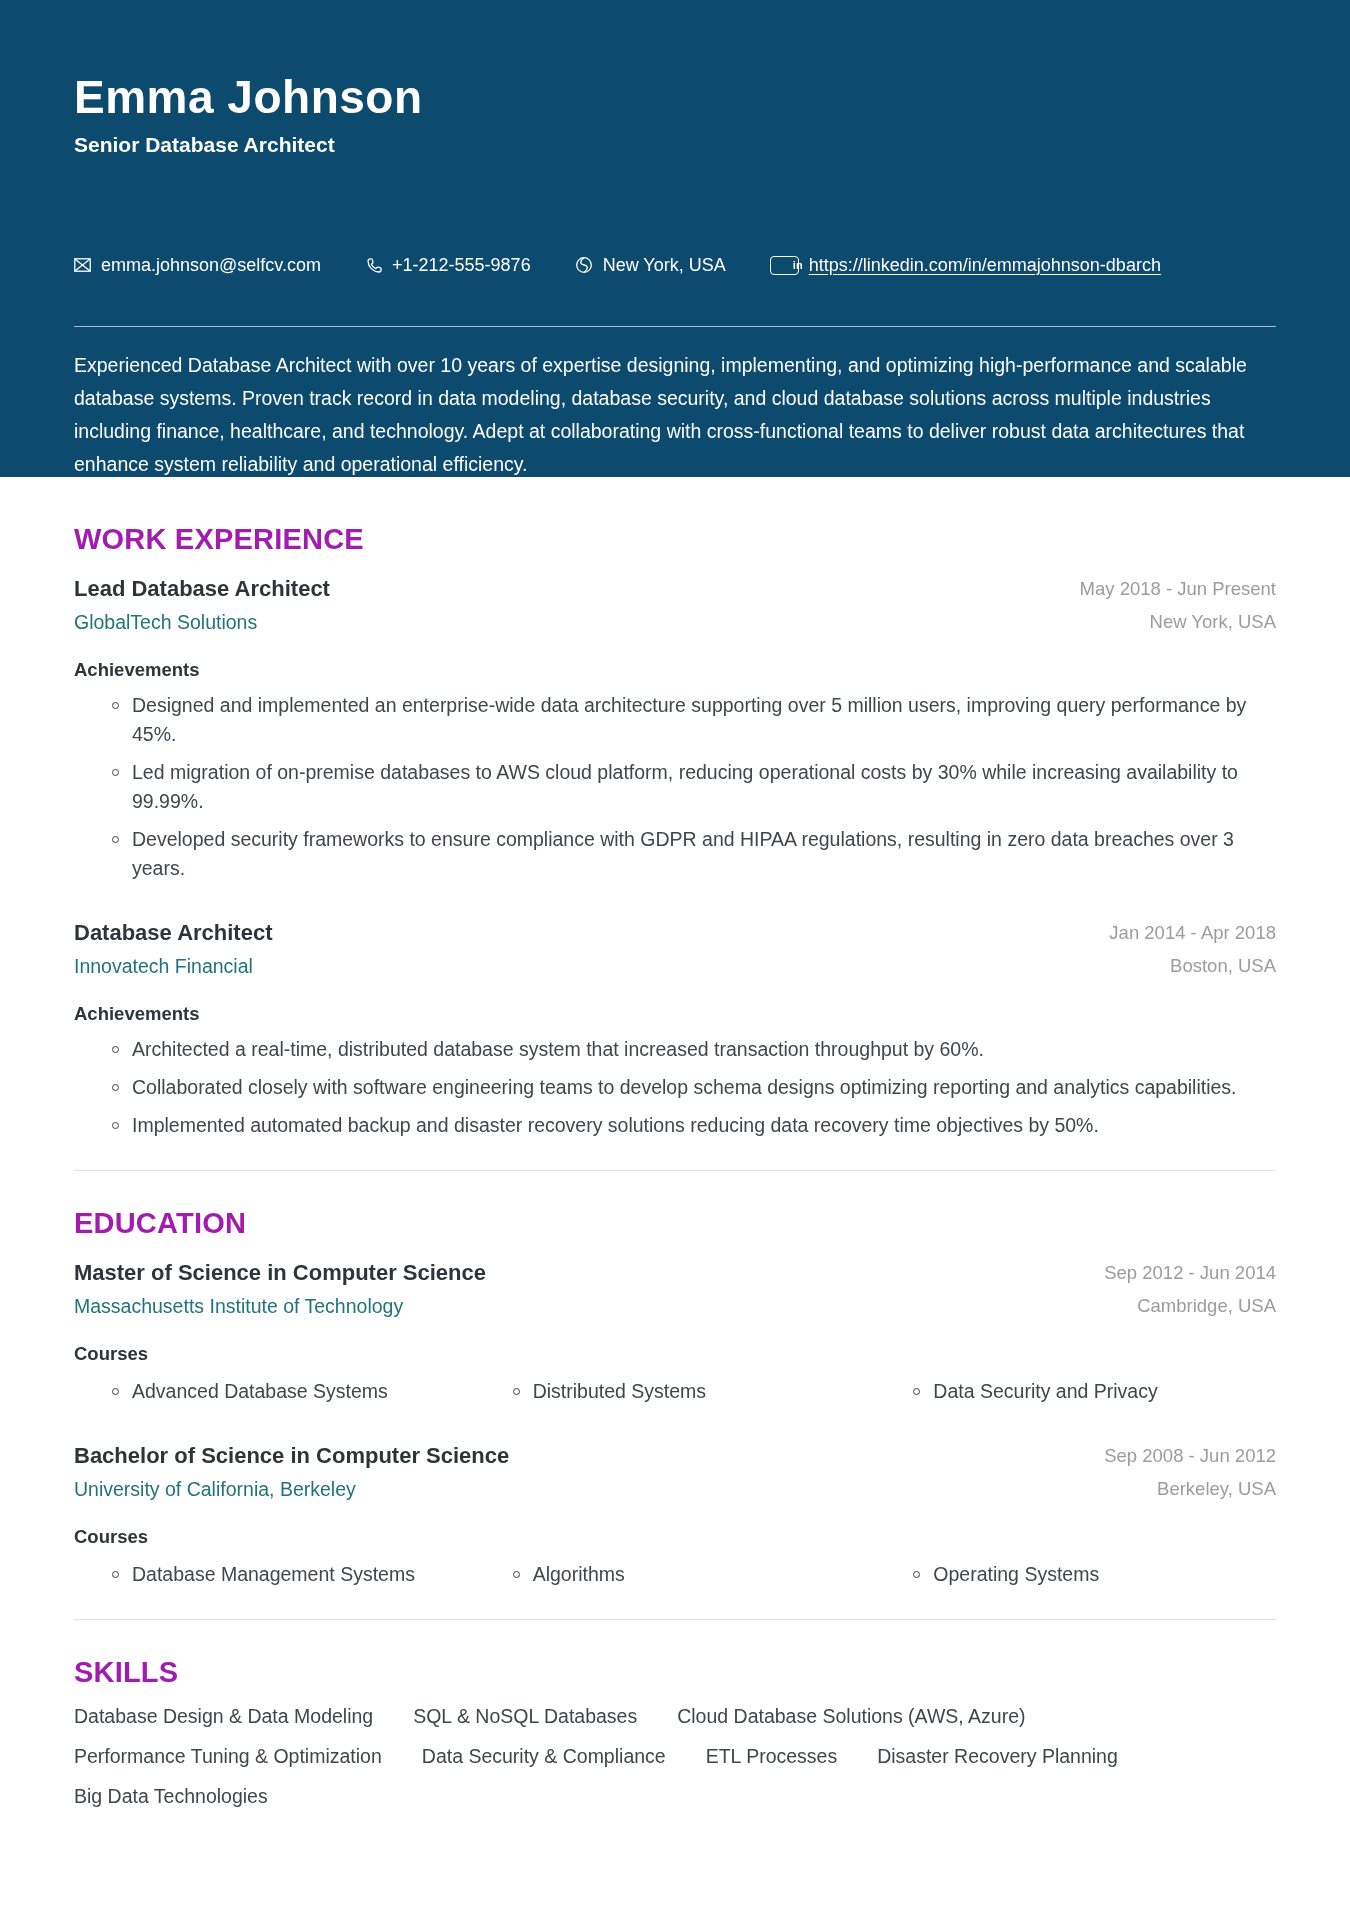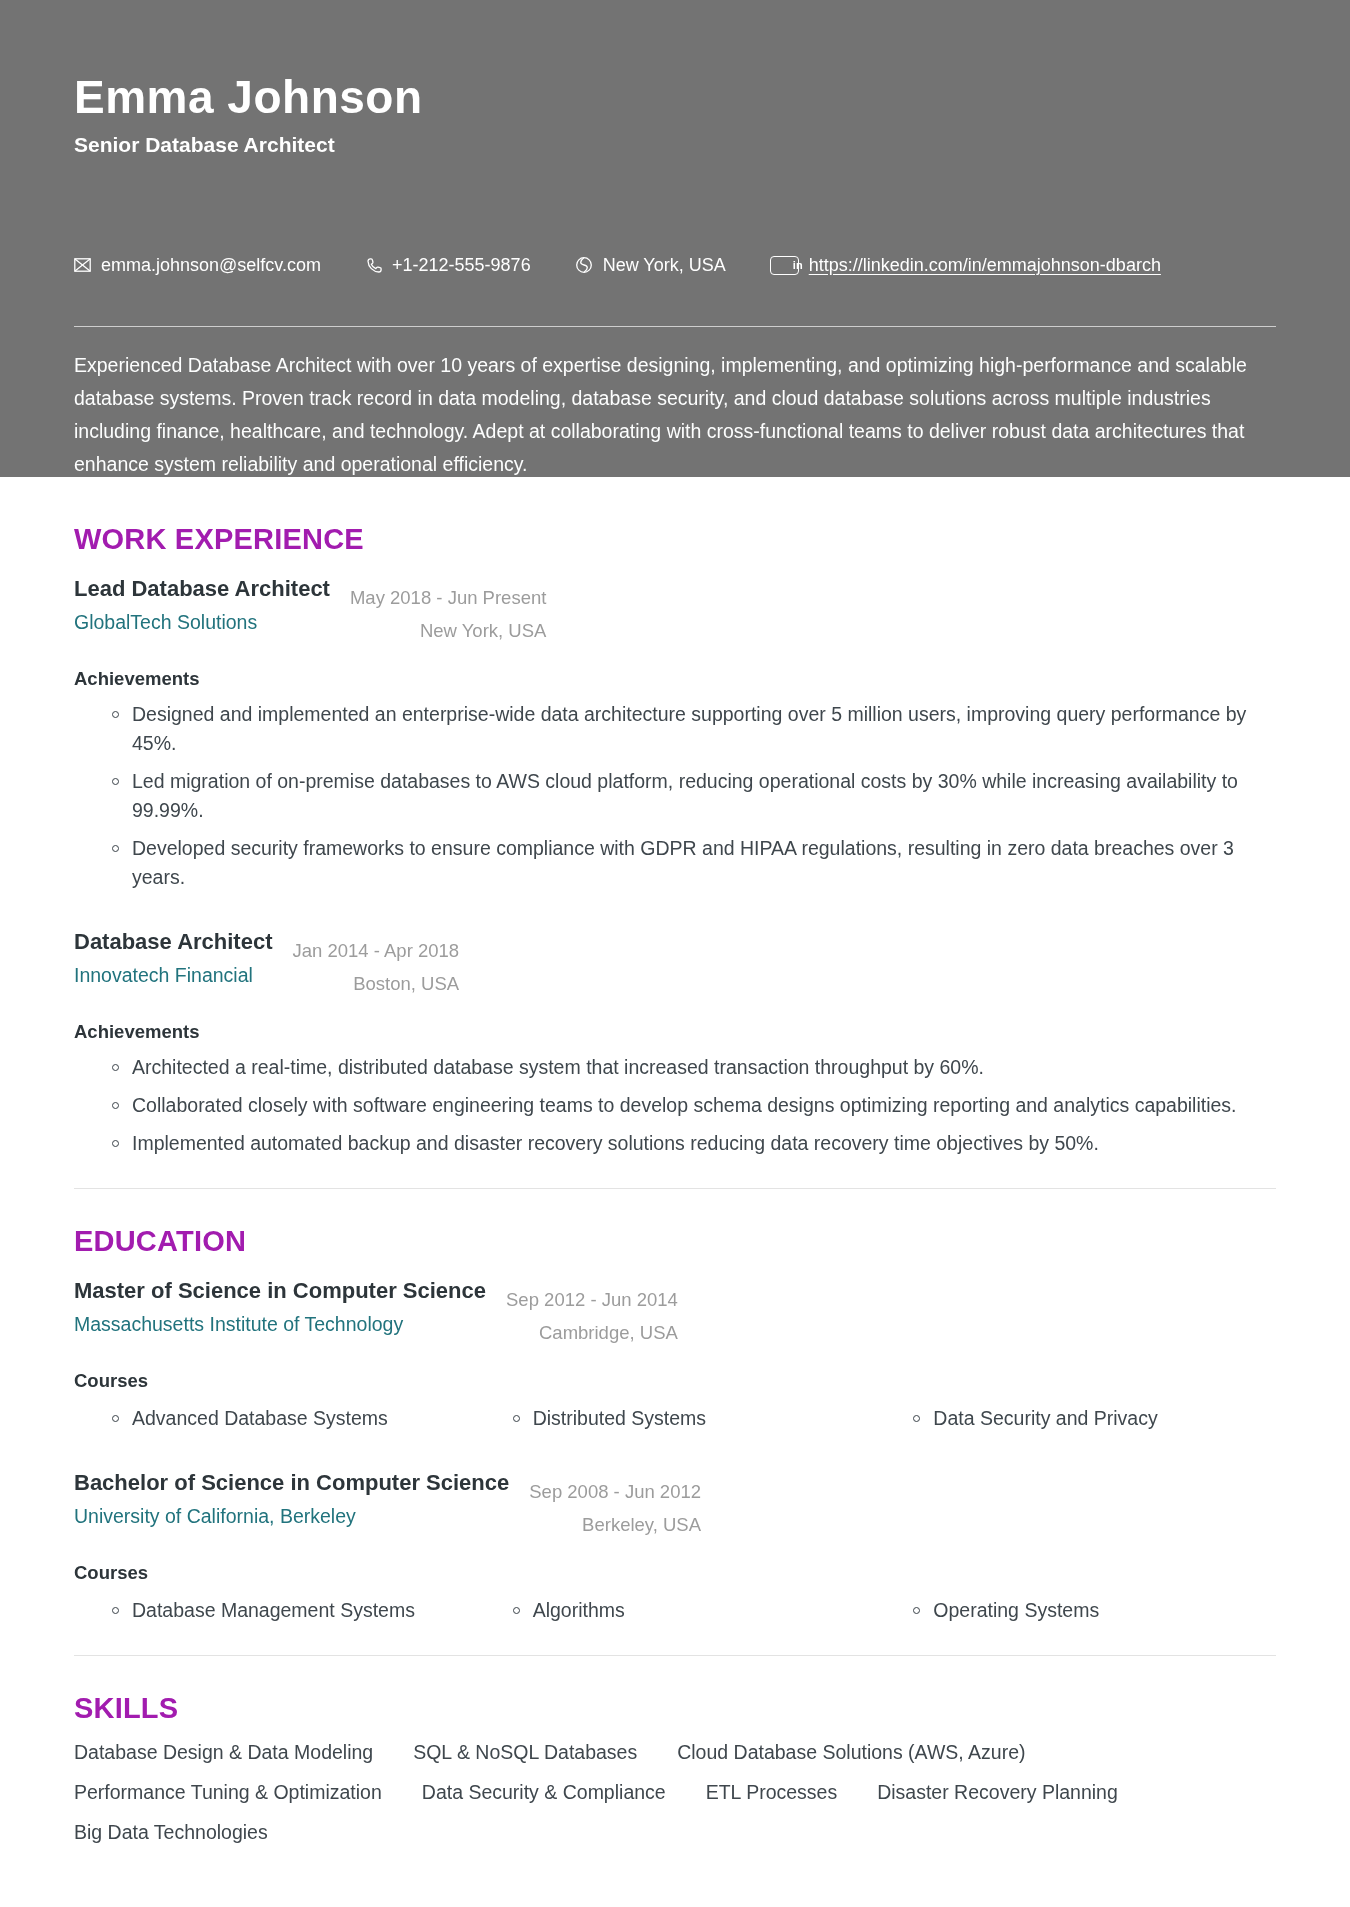--- a/index.html
+++ b/index.html
@@ -2,46 +2,46 @@
 <html><head>
 <meta charset="utf-8">
 <style>
   * { margin:0; padding:0; box-sizing:border-box; }
   html,body { background:#ffffff; }
   .page {
     width:1350px; height:1907px; margin:0 auto; background:#ffffff;
     font-family:"Liberation Sans", sans-serif; color:#3f474d; overflow:hidden;
   }
   
-  .header { background:#737373; color:#ffffff; height:477px; padding:70px 74px 0; }
+  .header { background:#0c4a6e; color:#ffffff; height:477px; padding:70px 74px 0; }
   .name   { font-size:46px; font-weight:800; letter-spacing:.5px; line-height:54px; }
   .role-title { font-size:21px; font-weight:700; line-height:26px; margin-top:8px; }
   .contact-row { margin-top:70px; display:flex; align-items:center; gap:44px; font-size:18px; line-height:26px; }
   .contact-item { display:flex; align-items:center; gap:10px; white-space:nowrap;margin-top:24px; }
   .contact-item svg { display:block; }
   .li-badge {
     width:19px; height:19px; border:1.4px solid #ffffff; border-radius:4px;
     display:inline-flex; align-items:center; justify-content:center;
     font-size:11px; font-weight:700; line-height:1;padding-left:27px;
   }
   .link { text-decoration:underline; text-underline-offset:3px; color:#ffffff; cursor:pointer; }
   .header-divider { border:none; border-top:1px solid rgba(255,255,255,.65); margin-top:48px; }
   .summary { margin-top:22px; font-size:19.5px; line-height:33px; color:#fdfefe; }
   
   .content { padding:0 74px; }
   .section-title { font-size:29px; font-weight:800; color:#a21caf; letter-spacing:.2px; line-height:36px; }
   .mt-work { margin-top:44px; }
   .mt-sec  { margin-top:34px; }
   .entry { margin-top:18px; }
   .entry + .entry { margin-top:36px; }
-  .entry-header { display:flex; justify-content:flex-start; }
+  .entry-header { display:flex; justify-content:space-between; }
   .entry-role { font-size:22px; font-weight:700; color:#2d353a; line-height:28px; }
   .entry-org  { font-size:19.5px; color:#21737D; line-height:26px; margin-top:6px; }
   .entry-meta { text-align:right; color:#9C9C9C; font-size:18.5px; flex-shrink:0; padding-left:20px; }
-  .entry-dates { line-height:28px;margin-top:9px; }
+  .entry-dates { line-height:28px; }
   .entry-loc { line-height:26px; margin-top:6px; }
   .sub-label { margin-top:22px; font-size:18.5px; font-weight:700; color:#2d353a; line-height:26px; }
   ul.bullets { list-style:none; margin-top:8px; }
   ul.bullets li { display:flex; gap:13px; padding-left:38px; font-size:19.5px; line-height:29px; }
   ul.bullets li + li { margin-top:9px; }
   .dot { width:7px; height:7px; border:1.5px solid #3b434a; border-radius:50%; flex-shrink:0; margin-top:11px; }
   .course-grid { display:grid; grid-template-columns:1fr 1fr 1fr; row-gap:17px; margin-top:10px; }
   .course-item { display:flex; gap:13px; padding-left:38px; font-size:19.5px; line-height:29px; }
   .section-divider { border:none; border-top:1px solid #e3e3e3; margin-top:30px; }
   .skills-list { margin-top:12px; display:flex; flex-wrap:wrap; column-gap:40px; row-gap:11px; font-size:19.5px; line-height:29px; color:#3f474d; }

